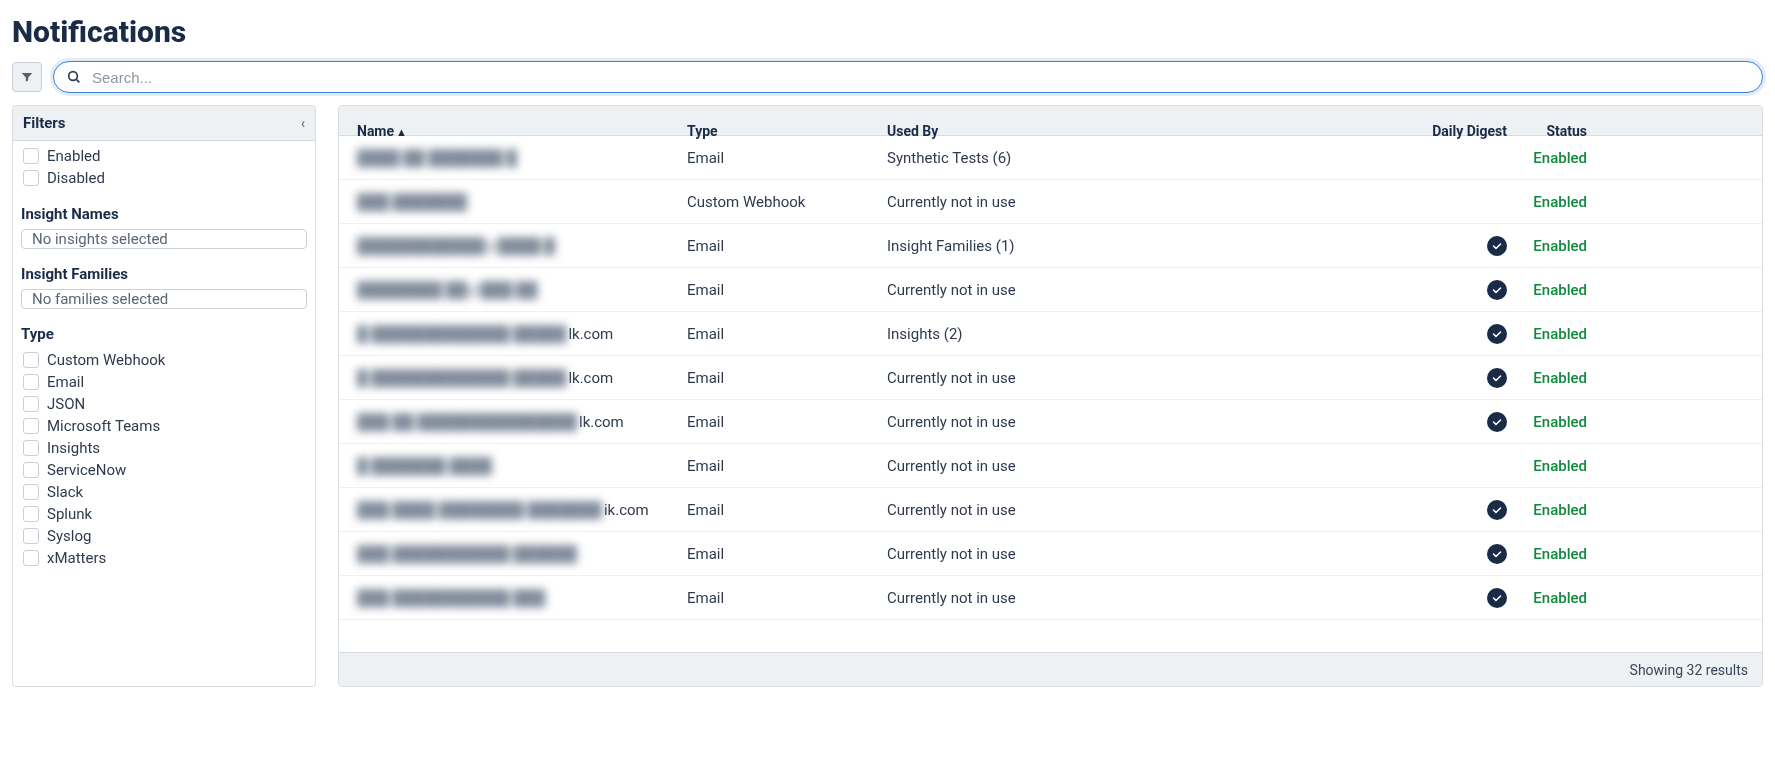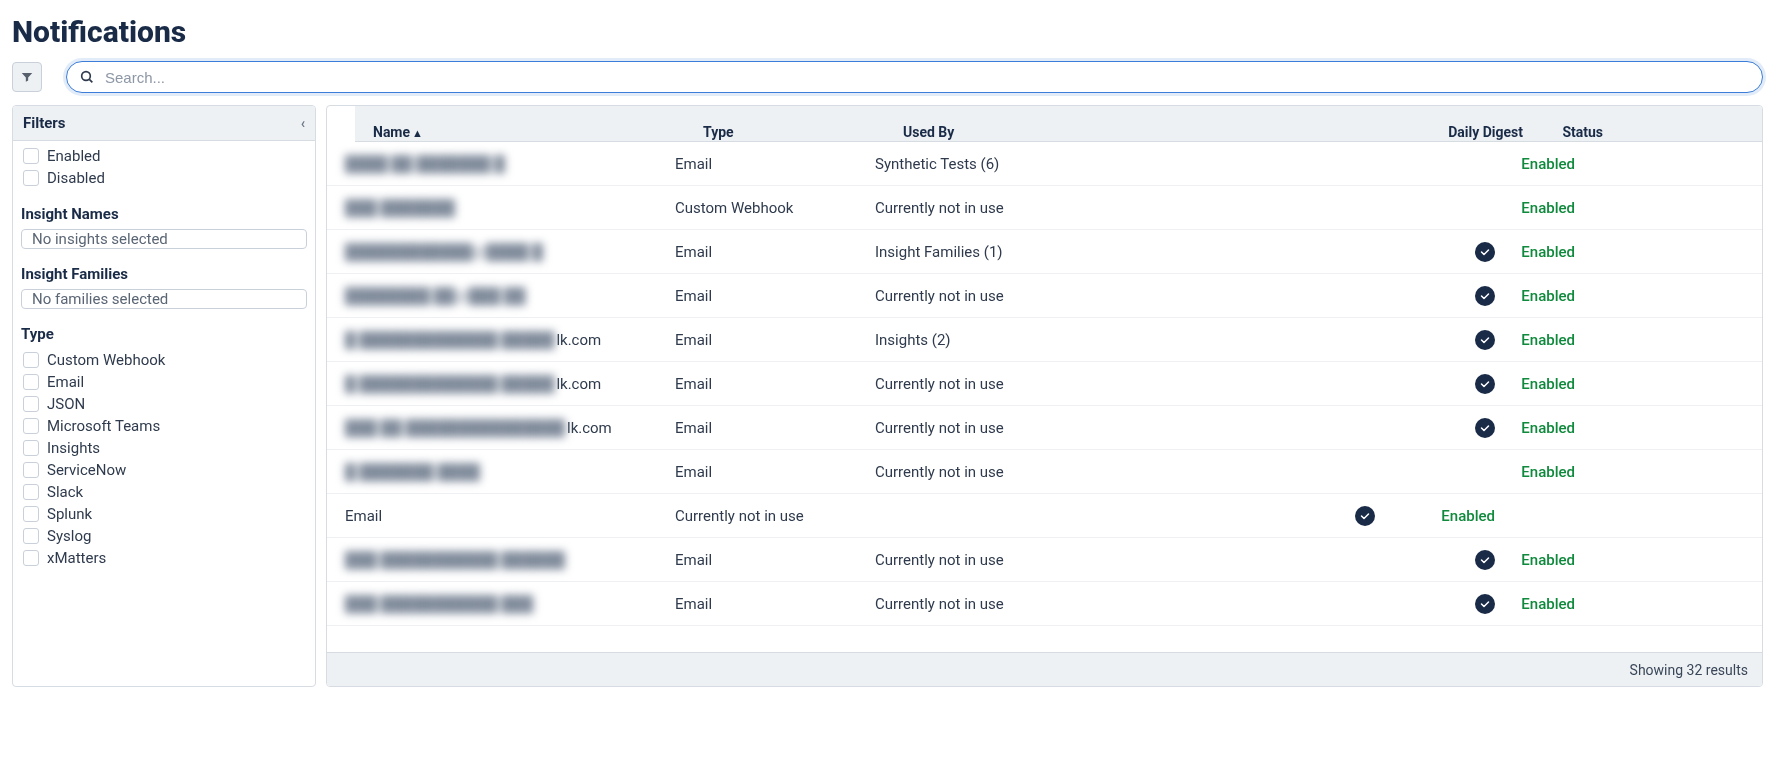--- a/index.html
+++ b/index.html
@@ -1,53 +1,53 @@
 <!DOCTYPE html>
 <html><head>
 <meta charset="utf-8">
 <style>
   * { box-sizing: border-box; }
   html, body { margin: 0; padding: 0; font-family: -apple-system, BlinkMacSystemFont, "Segoe UI", Roboto, Arial, sans-serif; color: #1a2b47; background: #fff; }
   .page { width: 1775px; min-height: 775px; padding: 10px 12px 0 12px; }
   h1.page-title { font-size: 30px; font-weight: 800; margin: 4px 0 12px 0; color: #1a2b47; }
 
-  .search-row { display: flex; align-items: center; gap: 24px; margin-bottom: 12px; }
+  .search-row { display: flex; align-items: center; gap: 11px; margin-bottom: 12px; }
   .filter-btn { width: 30px; height: 30px; display: flex; align-items: center; justify-content: center;
                 border: 1px solid #c9d0d9; border-radius: 4px; background: #eef1f4; color: #58606e; cursor: pointer; }
   .filter-btn svg { width: 14px; height: 14px; }
 
   .search-wrap { flex: 1; display: flex; align-items: center; height: 32px;
                  border: 1px solid #3b7dd8; box-shadow: 0 0 0 3px rgba(59,125,216,0.15);
                  border-radius: 16px; padding: 0 12px; gap: 8px; background: #fff; }
   .search-wrap svg { width: 16px; height: 16px; color: #2f3b4d; flex-shrink: 0; }
   .search-wrap input { border: none; outline: none; flex: 1; font-size: 15px; color: #333; background: transparent; }
   .search-wrap input::placeholder { color: #8d97a5; }
 
-  .content-row { display: flex; gap: 10px; align-items: stretch; }
+  .content-row { display: flex; gap: 22px; align-items: stretch; }
 
   
   .filters-panel { width: 304px; border: 1px solid #d7dce3; border-radius: 4px; display: flex; flex-direction: column; overflow: hidden; height: 582px; }
   .filters-header { background: #eef1f4; padding: 8px 10px; font-weight: 700; font-size: 15px; color: #1a2b47;
                     border-bottom: 1px solid #d7dce3; display: flex; align-items: center; justify-content: space-between; }
   .filters-header .collapse { color: #6b7787; font-size: 14px; cursor: pointer; }
   .filters-body { flex: 1; overflow-y: scroll; padding: 4px 8px 8px 8px; }
   .filters-body::-webkit-scrollbar { width: 12px; }
   .filters-body::-webkit-scrollbar-track { background: #f1f3f6; }
   .filters-body::-webkit-scrollbar-thumb { background: #c9d0d9; border-radius: 6px; border: 2px solid #f1f3f6; }
 
   .check-row { display: flex; align-items: center; gap: 8px; padding: 2px 2px; font-size: 15px; color: #2f3b4d; cursor: pointer; }
   .check-box { width: 16px; height: 16px; border: 1px solid #c9d0d9; border-radius: 3px; background: #fff; flex-shrink: 0; }
 
   .filter-section-title { font-weight: 700; font-size: 15px; color: #1a2b47; margin: 16px 0 6px 0; }
   .selectish { width: 100%; border: 1px solid #c9d0d9; border-radius: 4px; padding: 0 10px; font-size: 15px; color: #5b6675; background: #fff; cursor: pointer; }
 
   
   .table-panel { flex: 1; border: 1px solid #d7dce3; border-radius: 4px; display: flex; flex-direction: column; overflow: hidden; height: 582px; }
   .table-header, .table-row { display: grid; grid-template-columns: 330px 200px 500px 120px 80px; align-items: center; }
-  .table-header { background: #eef1f4; border-bottom: 1px solid #d7dce3; height: 36px; font-size: 14px; font-weight: 700; color: #1a2b47; padding: 17px 14px 0 18px; margin-left: 28px; }
+  .table-header { background: #eef1f4; border-bottom: 1px solid #d7dce3; height: 30px; font-size: 14px; font-weight: 700; color: #1a2b47; padding: 17px 14px 0 18px; }
   .col-digest, .col-status { text-align: right; }
   .sort-caret { font-size: 11px; font-weight: 900; margin-left: 2px; }
 
   .table-body { flex: 1; overflow-y: scroll; }
   .table-body::-webkit-scrollbar { width: 12px; }
   .table-body::-webkit-scrollbar-track { background: #f1f3f6; }
   .table-body::-webkit-scrollbar-thumb { background: #c9d0d9; border-radius: 6px; border: 2px solid #f1f3f6; }
 
   .table-row { height: 44px; border-bottom: 1px solid #eef0f4; padding: 0 14px 0 18px; font-size: 15px; color: #2f3b4d; cursor: pointer; }
   .name-cell .blur { filter: blur(4px); color: #808b9b; user-select: none; display: inline-block; }
@@ -231,20 +231,21 @@
             <div class="col-status status-enabled">Enabled</div>
           </div>
           <div class="table-row">
             <div class="name-cell"><span class="blur">█ ███████ ████</span></div>
             <div>Email</div>
             <div>Currently not in use</div>
             <div class="col-digest"></div>
             <div class="col-status status-enabled">Enabled</div>
           </div>
           <div class="table-row">
+            <div class="name-cell"><span class="blur">███ ████ ████████ ███████</span><span class="suffix">ik.com</span></div>
             <div>Email</div>
             <div>Currently not in use</div>
             <div class="col-digest"><span class="digest-badge">
                 <svg viewBox="0 0 24 24" fill="none" stroke="currentColor" stroke-width="3" stroke-linecap="round" stroke-linejoin="round">
                   <polyline points="5 12 10 17 19 8"></polyline>
                 </svg>
               </span></div>
             <div class="col-status status-enabled">Enabled</div>
           </div>
           <div class="table-row">

